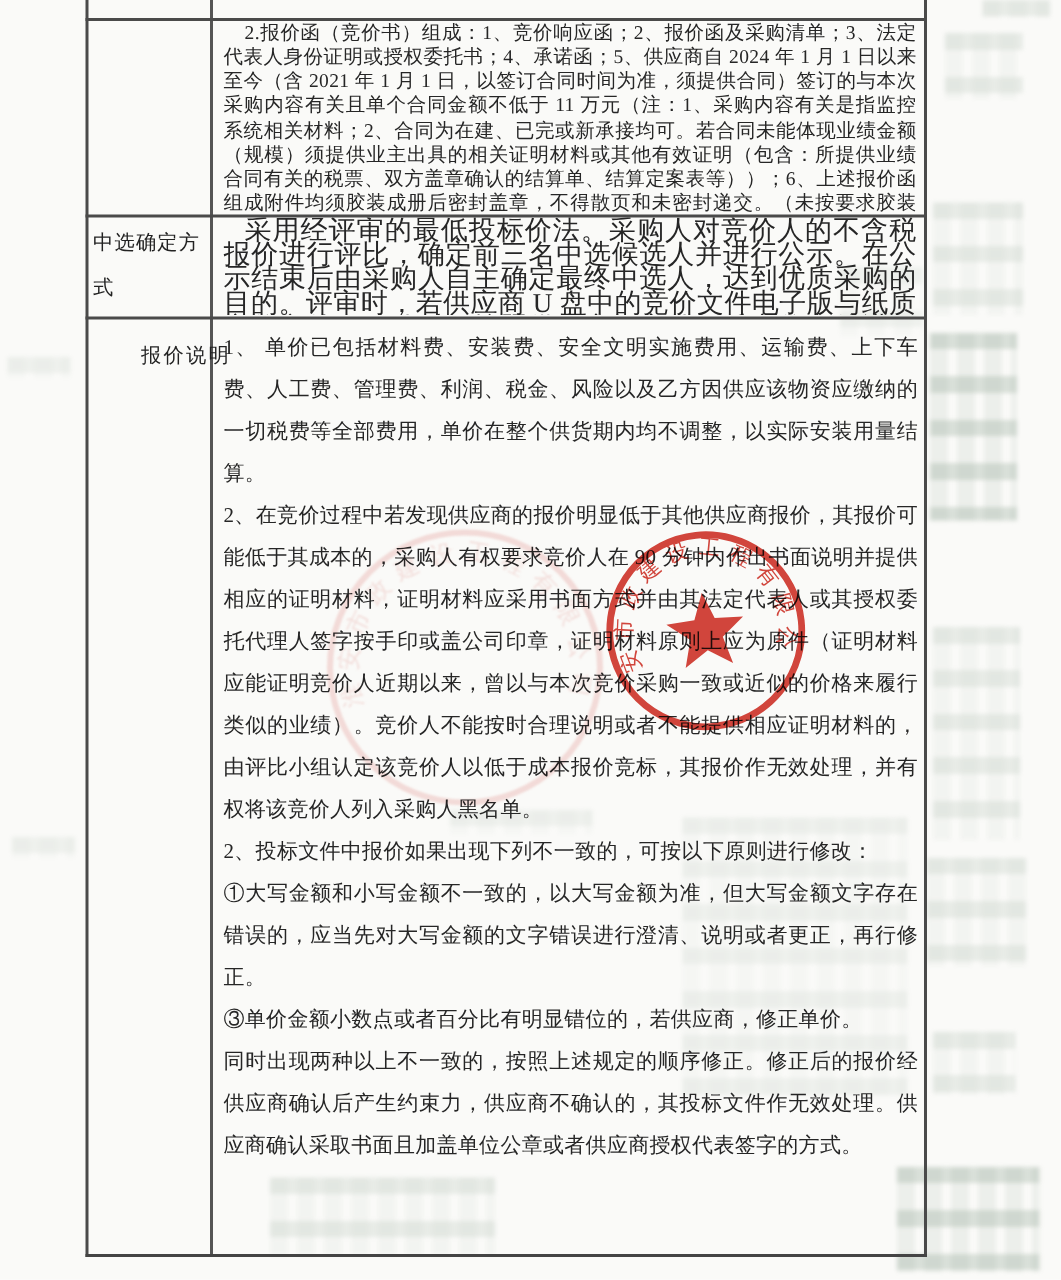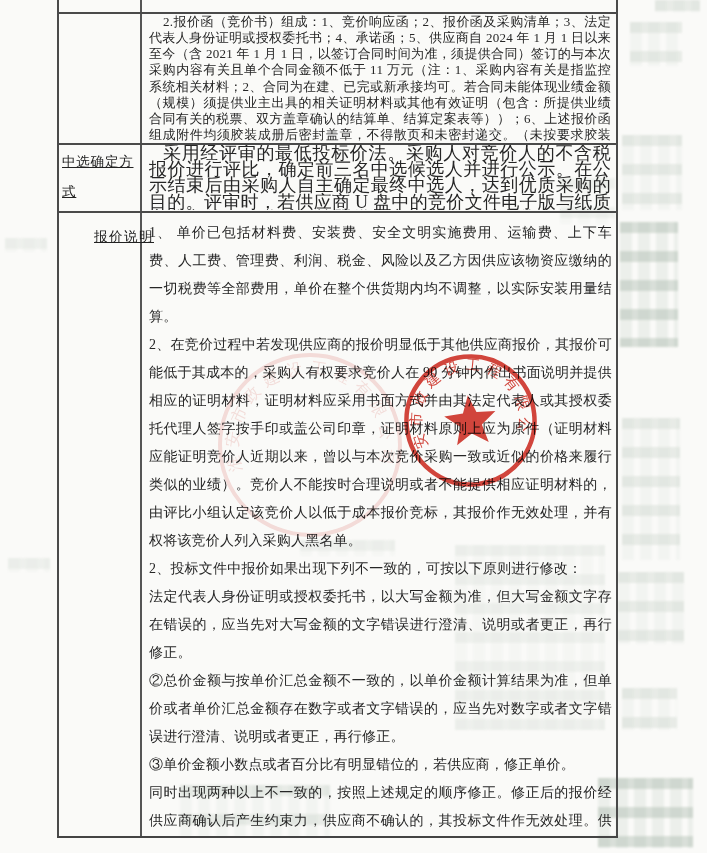--- a/index.html
+++ b/index.html
@@ -13,21 +13,21 @@
   
   .vline,.hline{position:absolute;background:#4a4a4a;}
   .vline{width:2px;}
   .vline.thin{width:1.5px;background:#555;}
   .hline{height:1.5px;}
   .hline.thick{height:2px;background:#444;}
   
   .cell{position:absolute;overflow:hidden;text-align:justify;}
   .label-cell{
     font-size:13.5px;letter-spacing:0.8px;line-height:30px;
-    color:#222;text-align:left;text-decoration:underline;
+    color:#222;text-align:left;
   }
   .row1-content{
     left:149px;top:14px;width:462px;height:128px;
     font-size:13px;line-height:16.15px;letter-spacing:0.25px;
     text-indent:14px;
   }
   .row2-label{left:62px;top:147px;width:74px;height:62px;}
   .row2-content{
     left:149px;top:145px;width:462px;height:65px;
     font-size:18px;line-height:16.2px;letter-spacing:0.25px;
@@ -86,22 +86,21 @@
   <div class="cell row1-content">2.报价函（竞价书）组成：1、竞价响应函；2、报价函及采购清单；3、法定代表人身份证明或授权委托书；4、承诺函；5、供应商自 2024 年 1 月 1 日以来至今（含 2021 年 1 月 1 日，以签订合同时间为准，须提供合同）签订的与本次采购内容有关且单个合同金额不低于 11 万元（注：1、采购内容有关是指监控系统相关材料；2、合同为在建、已完或新承接均可。若合同未能体现业绩金额（规模）须提供业主出具的相关证明材料或其他有效证明（包含：所提供业绩合同有关的税票、双方盖章确认的结算单、结算定案表等））；6、上述报价函组成附件均须胶装成册后密封盖章，不得散页和未密封递交。（未按要求胶装密封的，采购人可以拒收竞价文件）。</div>
 
   <div class="cell label-cell row2-label">中选确定方式</div>
   <div class="cell row2-content">采用经评审的最低投标价法。采购人对竞价人的不含税报价进行评比，确定前三名中选候选人并进行公示。在公示结束后由采购人自主确定最终中选人，达到优质采购的目的。评审时，若供应商 U 盘中的竞价文件电子版与纸质竞价文件不一致时，按照供应商提交的纸质竞价文件进行评比。</div>
 
   <div class="cell label-cell row3-label">报价说明</div>
   <div class="cell row3-content">
       <p>1、 单价已包括材料费、安装费、安全文明实施费用、运输费、上下车费、人工费、管理费、利润、税金、风险以及乙方因供应该物资应缴纳的一切税费等全部费用，单价在整个供货期内均不调整，以实际安装用量结算。</p>
       <p>2、在竞价过程中若发现供应商的报价明显低于其他供应商报价，其报价可能低于其成本的，采购人有权要求竞价人在 90 分钟内作出书面说明并提供相应的证明材料，证明材料应采用书面方式并由其法定代表人或其授权委托代理人签字按手印或盖公司印章，证明材料原则上应为原件（证明材料应能证明竞价人近期以来，曾以与本次竞价采购一致或近似的价格来履行类似的业绩）。竞价人不能按时合理说明或者不能提供相应证明材料的，由评比小组认定该竞价人以低于成本报价竞标，其报价作无效处理，并有权将该竞价人列入采购人黑名单。</p>
       <p>2、投标文件中报价如果出现下列不一致的，可按以下原则进行修改：</p>
-      <p>法定代表人身份证明或授权委托书，以大写金额为准，但大写金额文字存在错误的，应当先对大写金额的文字错误进行澄清、说明或者更正，再行修正。</p>
-      <p>②总价金额与按单价汇总金额不一致的，以单价金额计算结果为准，但单价或者单价汇总金额存在数字或者文字错误的，应当先对数字或者文字错误进行澄清、说明或者更正，再行修正。</p>
+      <p>①大写金额和小写金额不一致的，以大写金额为准，但大写金额文字存在错误的，应当先对大写金额的文字错误进行澄清、说明或者更正，再行修正。</p>
       <p>③单价金额小数点或者百分比有明显错位的，若供应商，修正单价。</p>
       <p>同时出现两种以上不一致的，按照上述规定的顺序修正。修正后的报价经供应商确认后产生约束力，供应商不确认的，其投标文件作无效处理。供应商确认采取书面且加盖单位公章或者供应商授权代表签字的方式。</p>
     </div>
 
   <svg class="stamp stamp-faint" width="200" height="200" viewBox="0 0 200 200">
     <circle cx="100" cy="100" r="90" fill="none" stroke="rgba(220,110,104,0.40)" stroke-width="4"></circle>
     <defs>
         <path id="faintArc" d="M 33 127 A 72 72 0 1 1 167 127" fill="none"></path>
       </defs>
     <text class="stamp-arc" font-size="16" letter-spacing="7" fill="rgba(214,104,98,0.35)">

